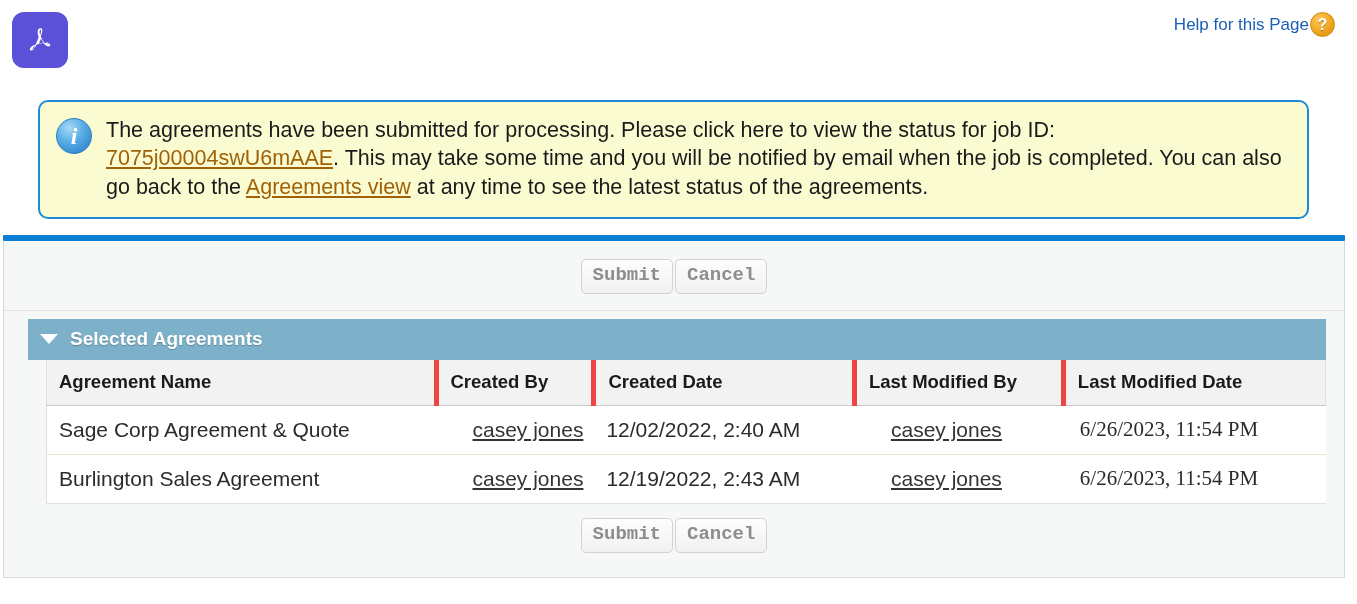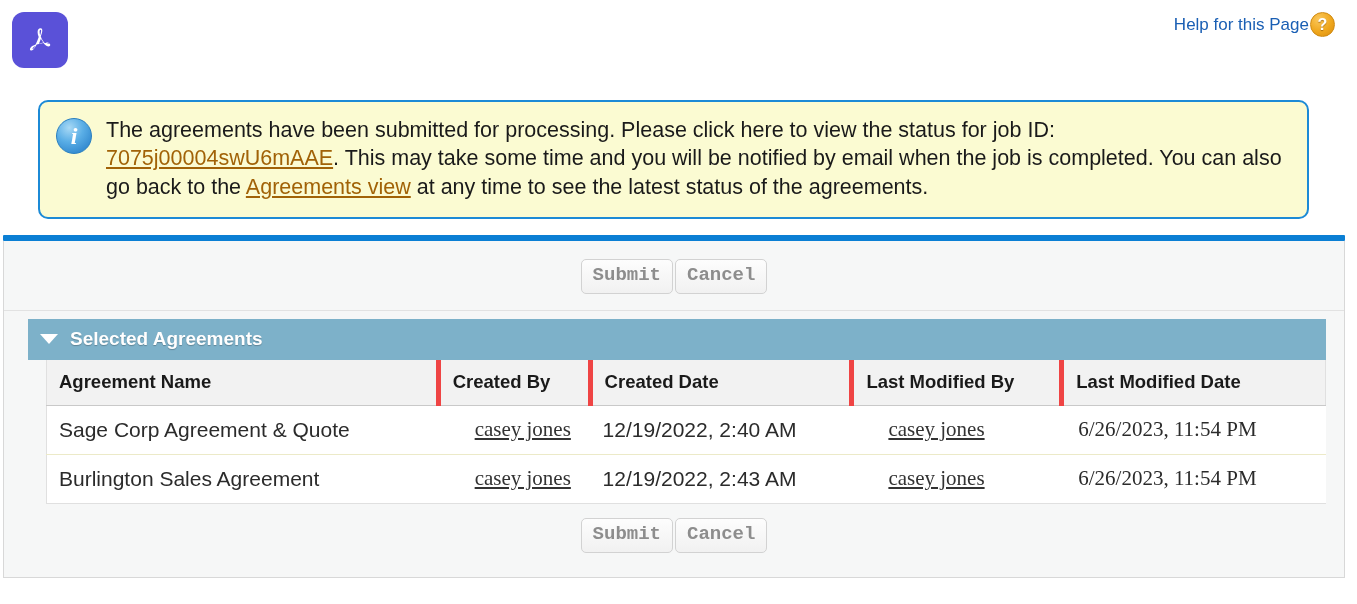--- a/index.html
+++ b/index.html
@@ -188,21 +188,20 @@
     padding: 11px 10px 12px 12px;
     border-bottom: 1px solid #eceac8;
     border-right: 1px solid transparent;
     white-space: nowrap;
     vertical-align: middle;
   }
   table.agreements tbody tr:last-child td { border-bottom: 1px solid #e0e0e0; }
   table.agreements tbody td a {
     color: #333333;
     text-decoration: underline;
-    font-family: Liberation Serif, serif;
   }
   .col-name  { width: 392px; }
   .col-cby   { width: 152px; }
   .col-cdate { width: 262px; }
   .col-mby   { width: 210px; }
   .col-mdate { width: 264px; }
   .cell-user { padding-left: 36px !important; }
   .cell-mdate { padding-left: 16px !important; font-family: Liberation Serif, serif; }
 </style>
 </head>
@@ -256,21 +255,21 @@
             <th class="col-cby">Created By</th>
             <th class="col-cdate">Created Date</th>
             <th class="col-mby">Last Modified By</th>
             <th class="col-mdate">Last Modified Date</th>
           </tr>
         </thead>
         <tbody>
           <tr>
             <td>Sage Corp Agreement &amp; Quote</td>
             <td class="cell-user"><a href="#">casey jones</a></td>
-            <td>12/19/2022, 2:40 AM</td>
+            <td>12/02/2022, 2:40 AM</td>
             <td class="cell-user"><a href="#">casey jones</a></td>
             <td class="cell-mdate">6/26/2023, 11:54 PM</td>
           </tr>
           <tr>
             <td>Burlington Sales Agreement</td>
             <td class="cell-user"><a href="#">casey jones</a></td>
             <td>12/19/2022, 2:43 AM</td>
             <td class="cell-user"><a href="#">casey jones</a></td>
             <td class="cell-mdate">6/26/2023, 11:54 PM</td>
           </tr>

